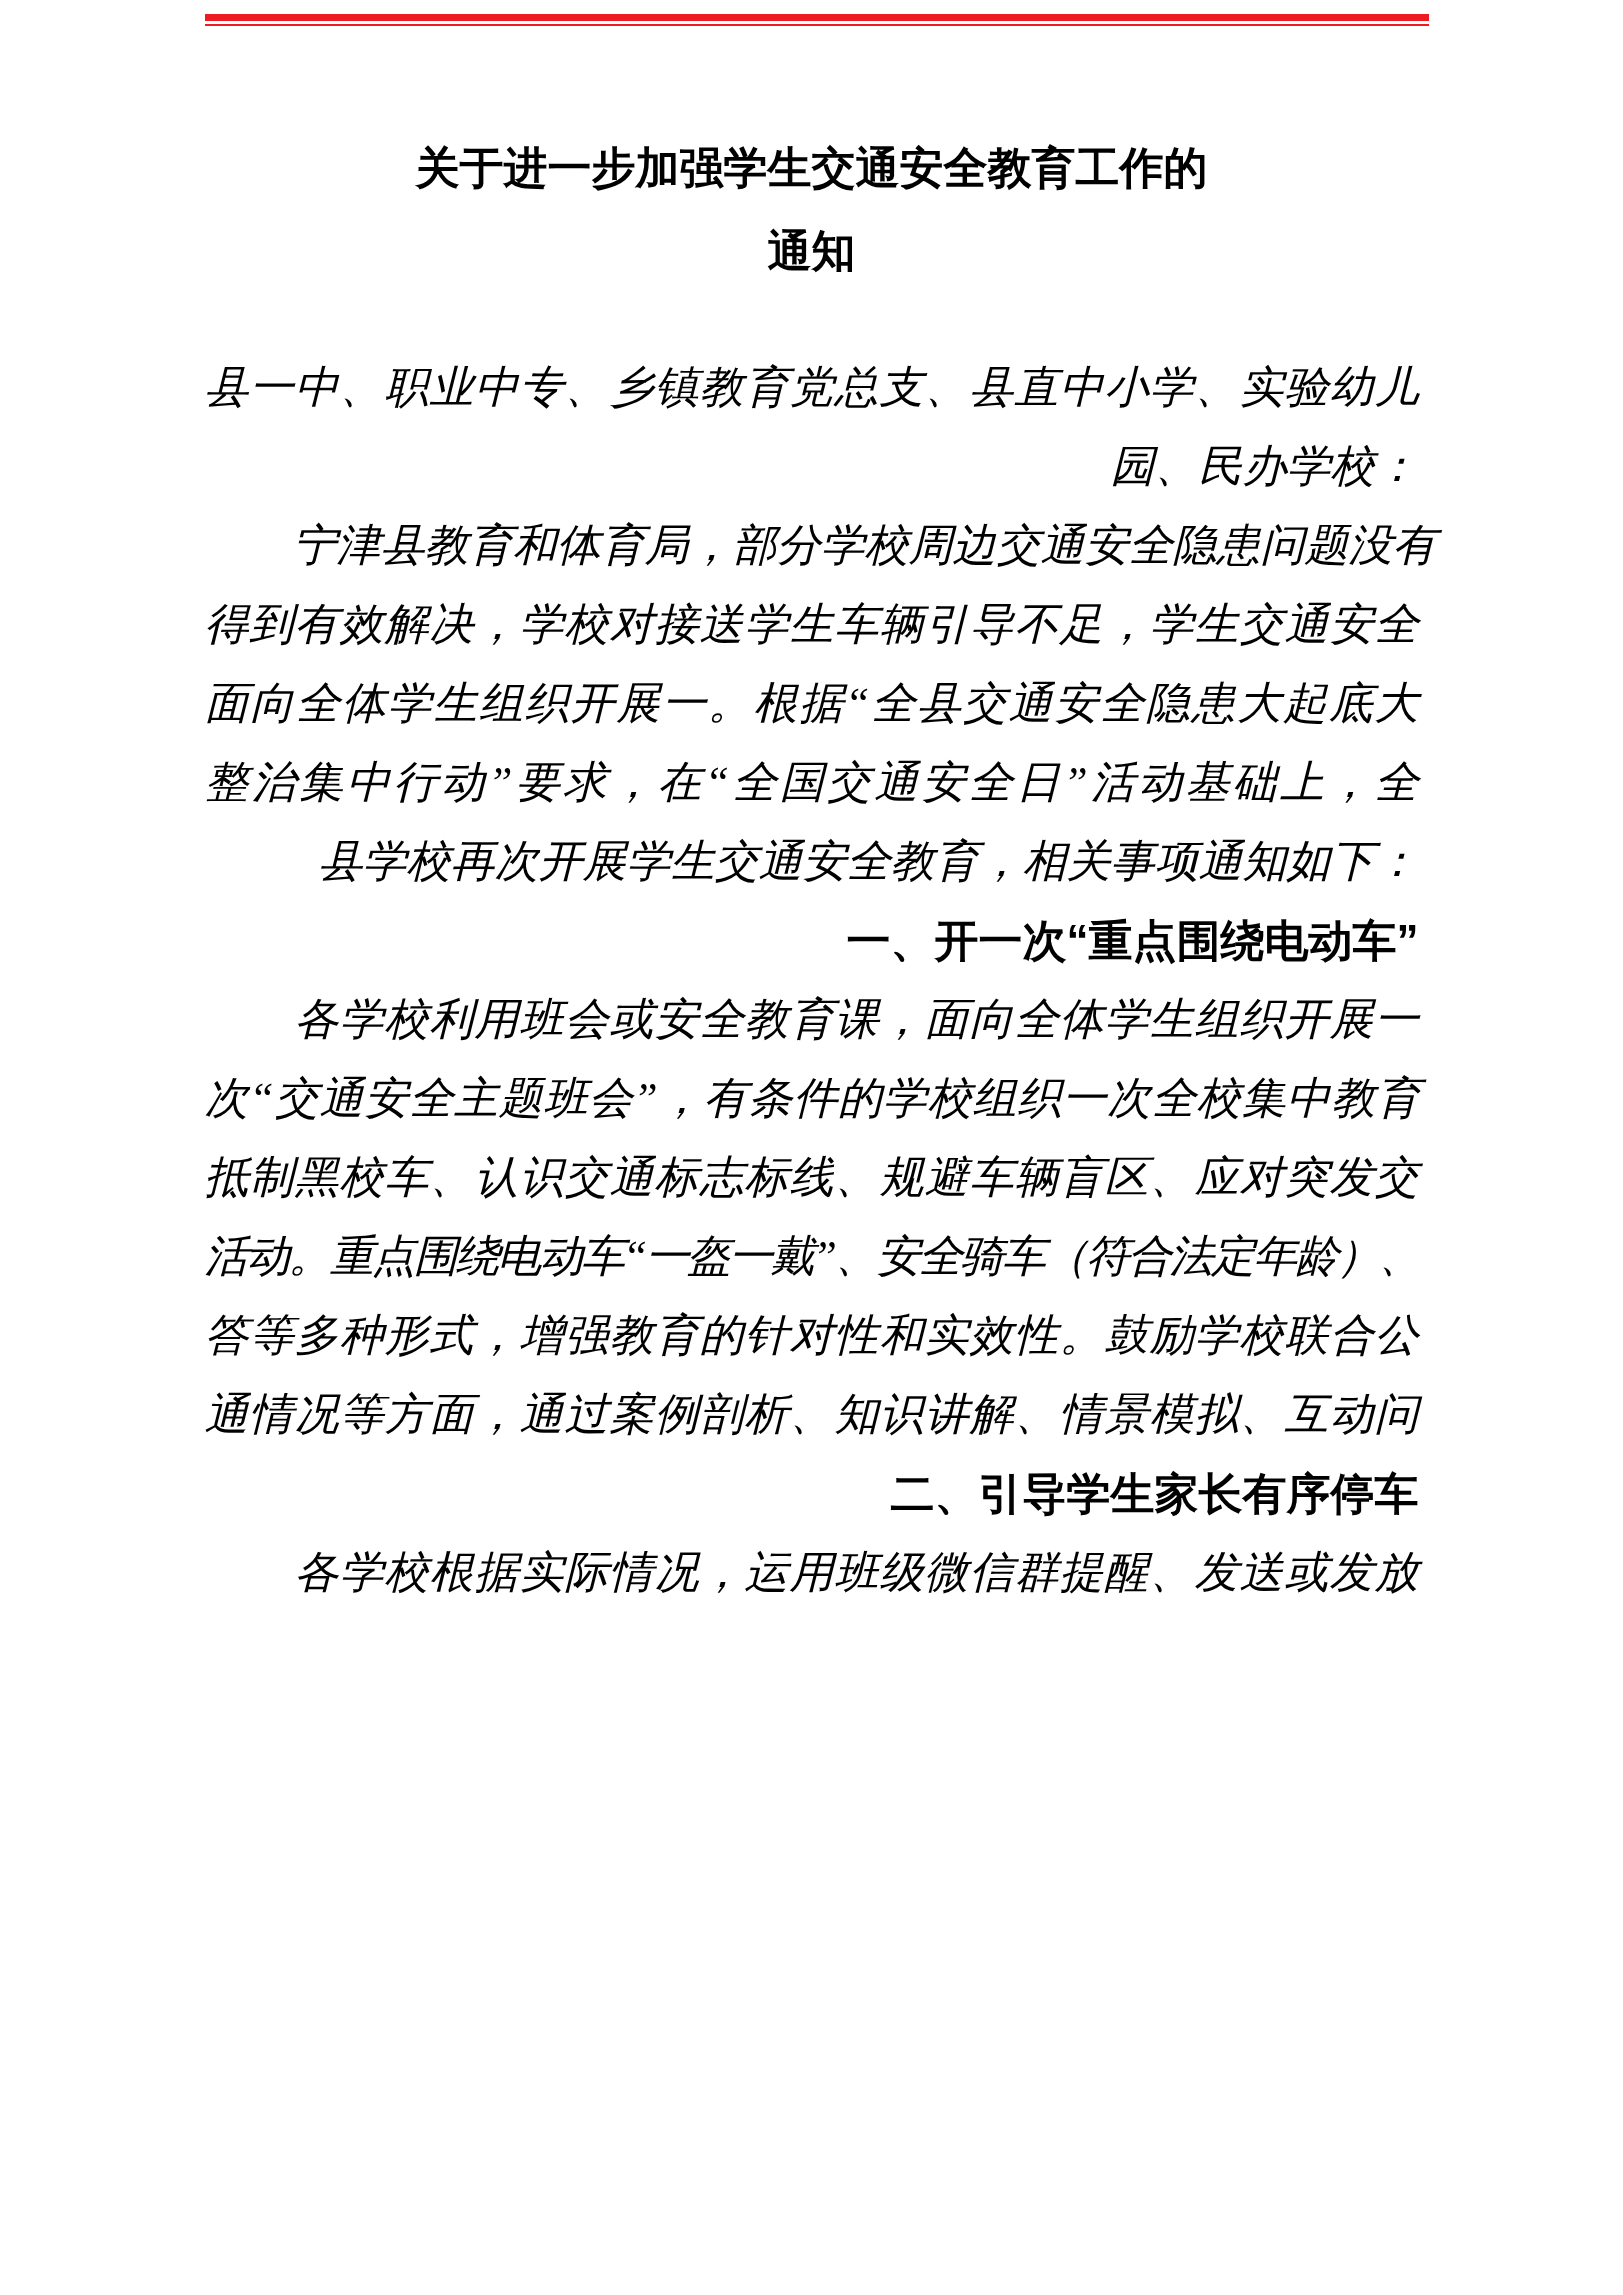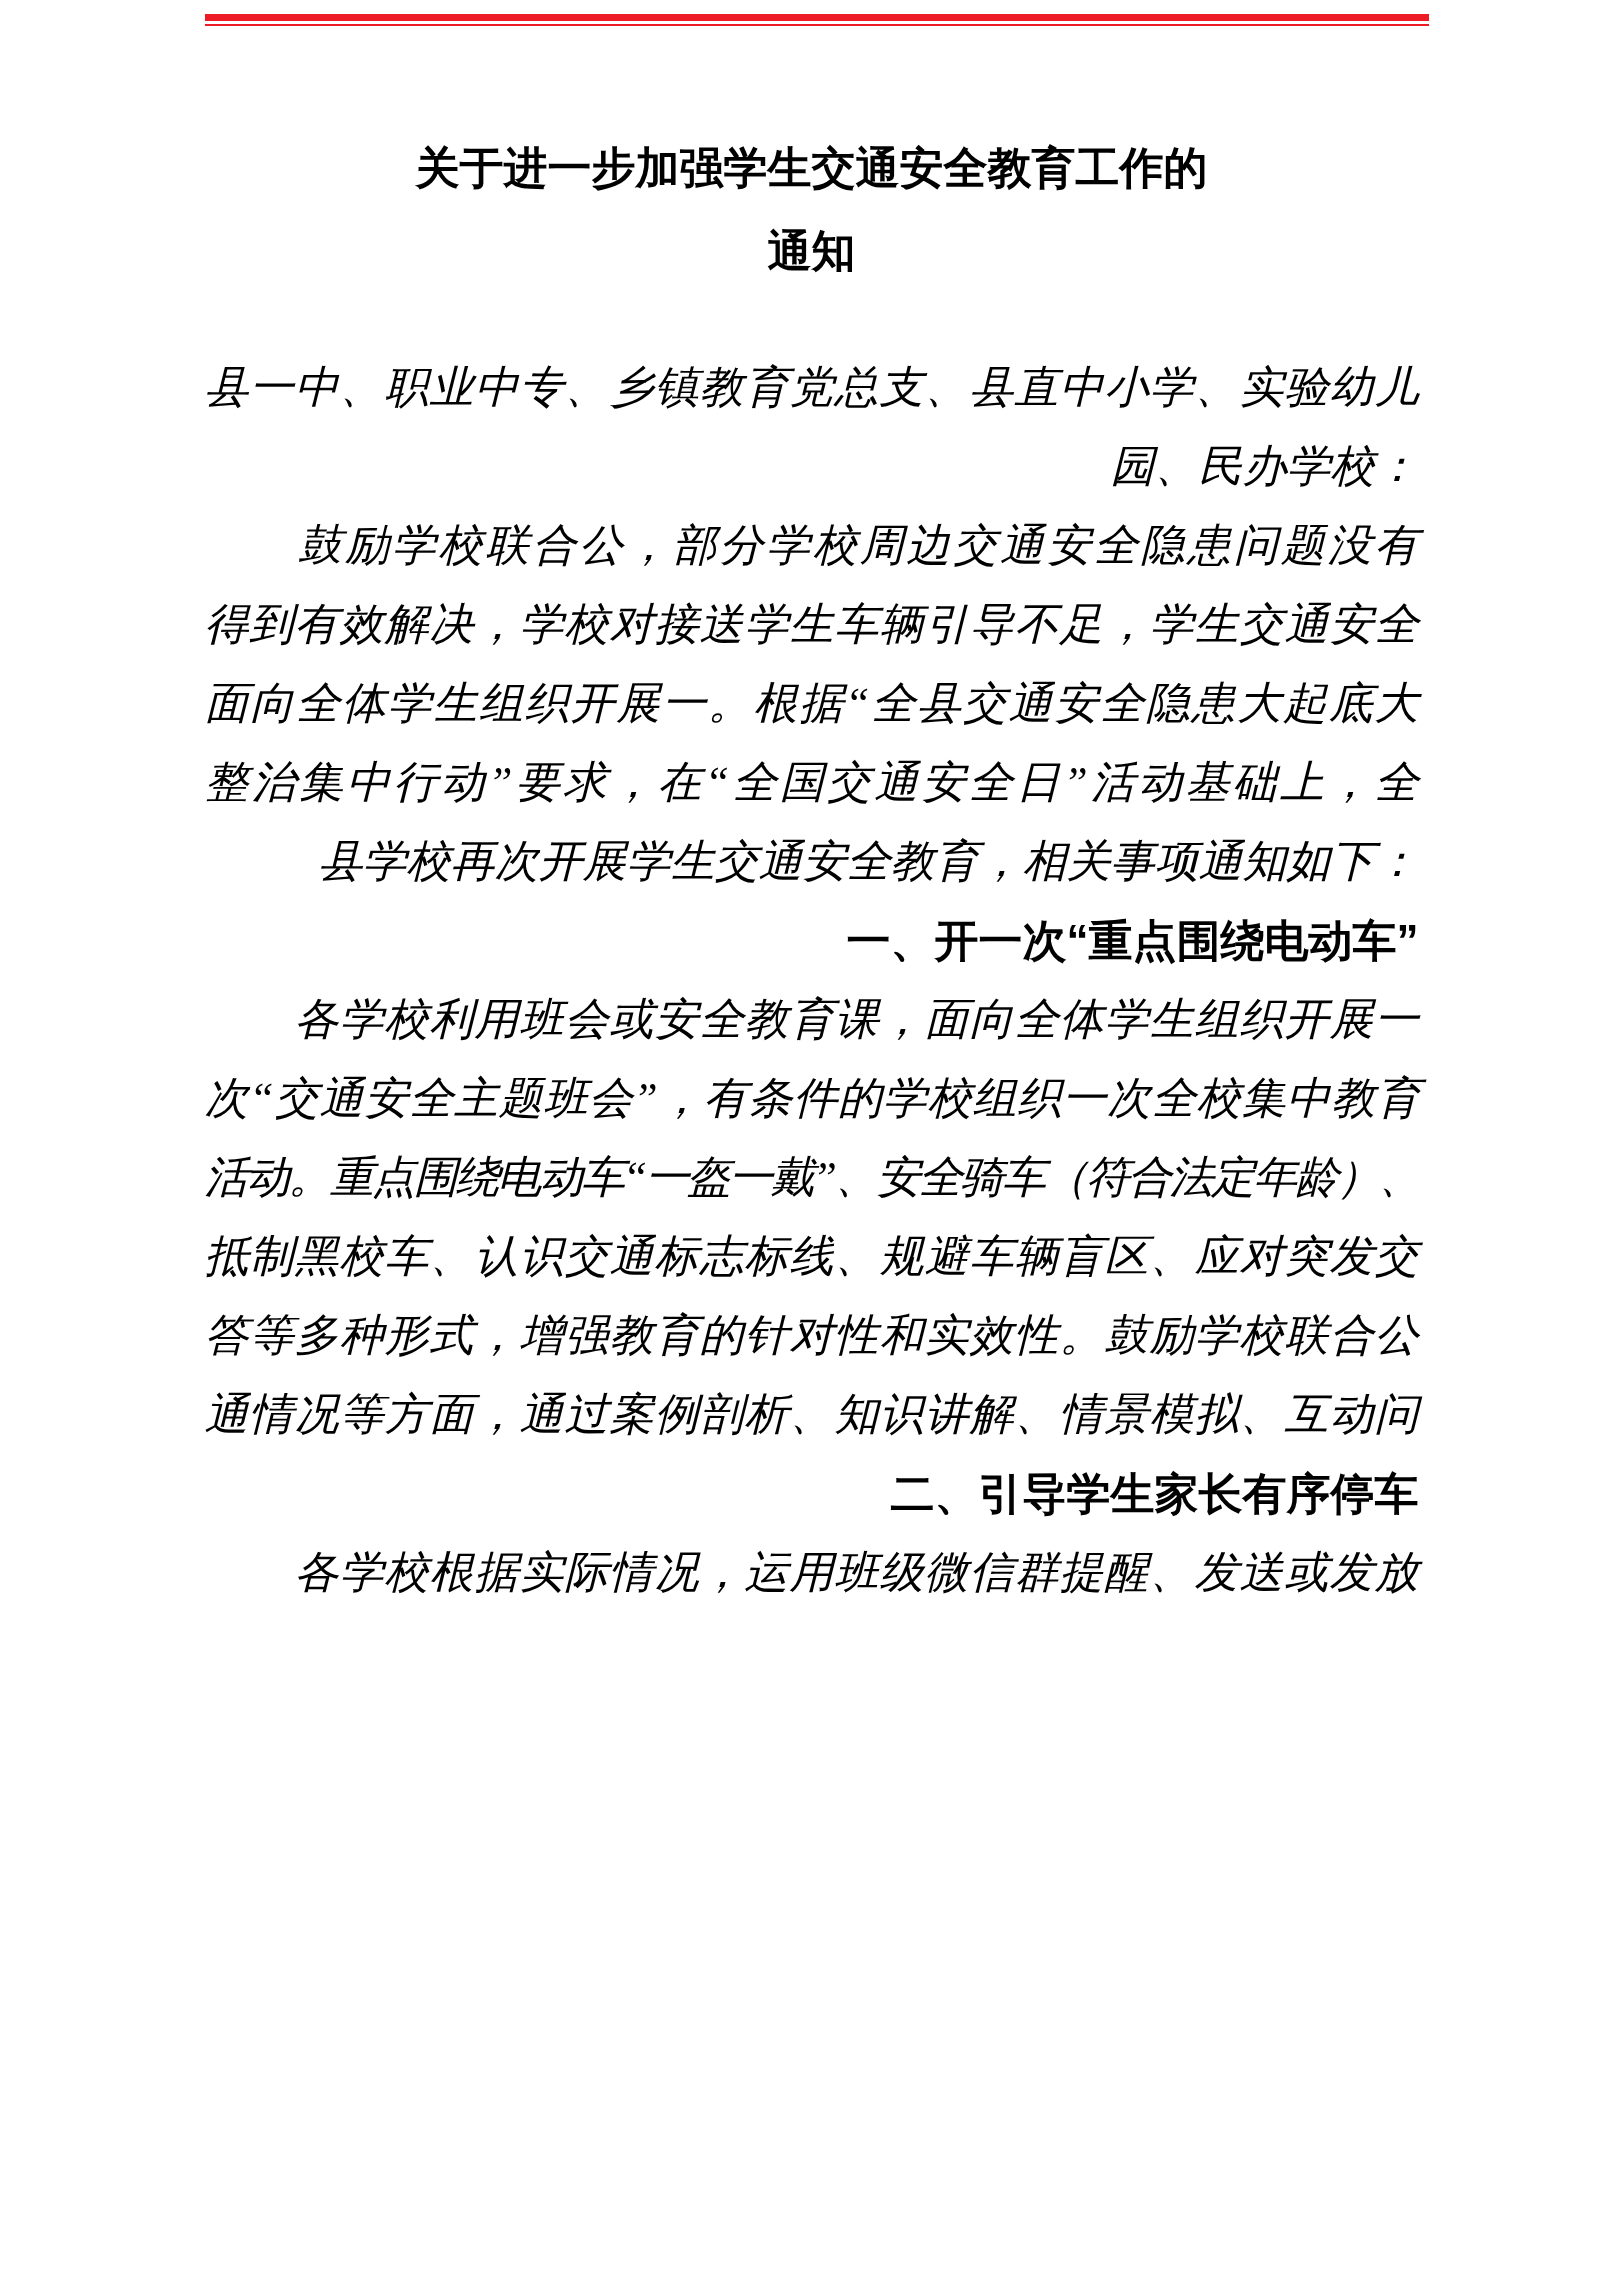--- a/index.html
+++ b/index.html
@@ -83,30 +83,30 @@
     <div class="rule"></div>
 
     <div class="doc-title">
       <div>关于进一步加强学生交通安全教育工作的</div>
       <div>通知</div>
     </div>
 
     <div class="body-block">
       <div class="line fill">县一中、职业中专、乡镇教育党总支、县直中小学、实验幼儿</div>
       <div class="line">园、民办学校：</div>
-      <div class="line fill">　　鼓励学校联合公，部分学校周边交通安全隐患问题没有</div>
+      <div class="line fill">　　宁津县教育和体育局，部分学校周边交通安全隐患问题没有</div>
       <div class="line fill">得到有效解决，学校对接送学生车辆引导不足，学生交通安全</div>
       <div class="line fill">面向全体学生组织开展一。根据“全县交通安全隐患大起底大</div>
       <div class="line fill">整治集中行动”要求，在“全国交通安全日”活动基础上，全</div>
       <div class="line">县学校再次开展学生交通安全教育，相关事项通知如下：</div>
       <div class="line heading">　　一、开一次“重点围绕电动车”</div>
       <div class="line fill">　　各学校利用班会或安全教育课，面向全体学生组织开展一</div>
       <div class="line fill tight">次“交通安全主题班会”，有条件的学校组织一次全校集中教育</div>
+      <div class="line fill">抵制黑校车、认识交通标志标线、规避车辆盲区、应对突发交</div>
       <div class="line fill tighter">活动。重点围绕电动车“一盔一戴”、安全骑车（符合法定年龄）、</div>
-      <div class="line fill">抵制黑校车、认识交通标志标线、规避车辆盲区、应对突发交</div>
       <div class="line fill">答等多种形式，增强教育的针对性和实效性。鼓励学校联合公</div>
       <div class="line fill">通情况等方面，通过案例剖析、知识讲解、情景模拟、互动问</div>
       <div class="line heading">　　二、引导学生家长有序停车</div>
       <div class="line fill">　　各学校根据实际情况，运用班级微信群提醒、发送或发放</div>
     </div>
 
   </div>
 </div>
 
 

